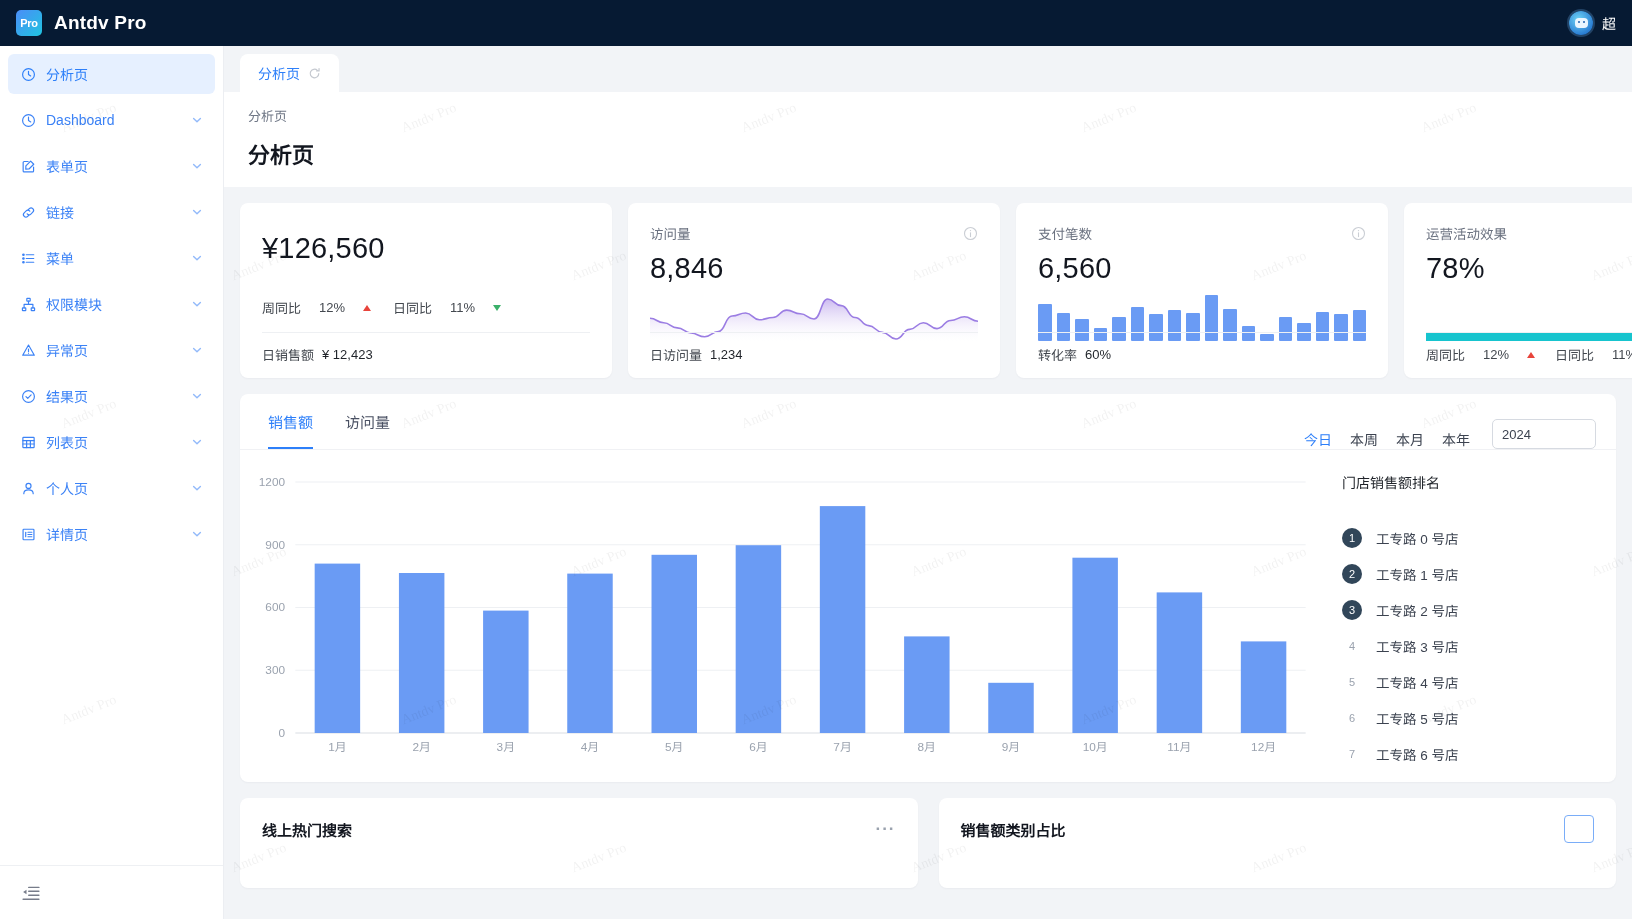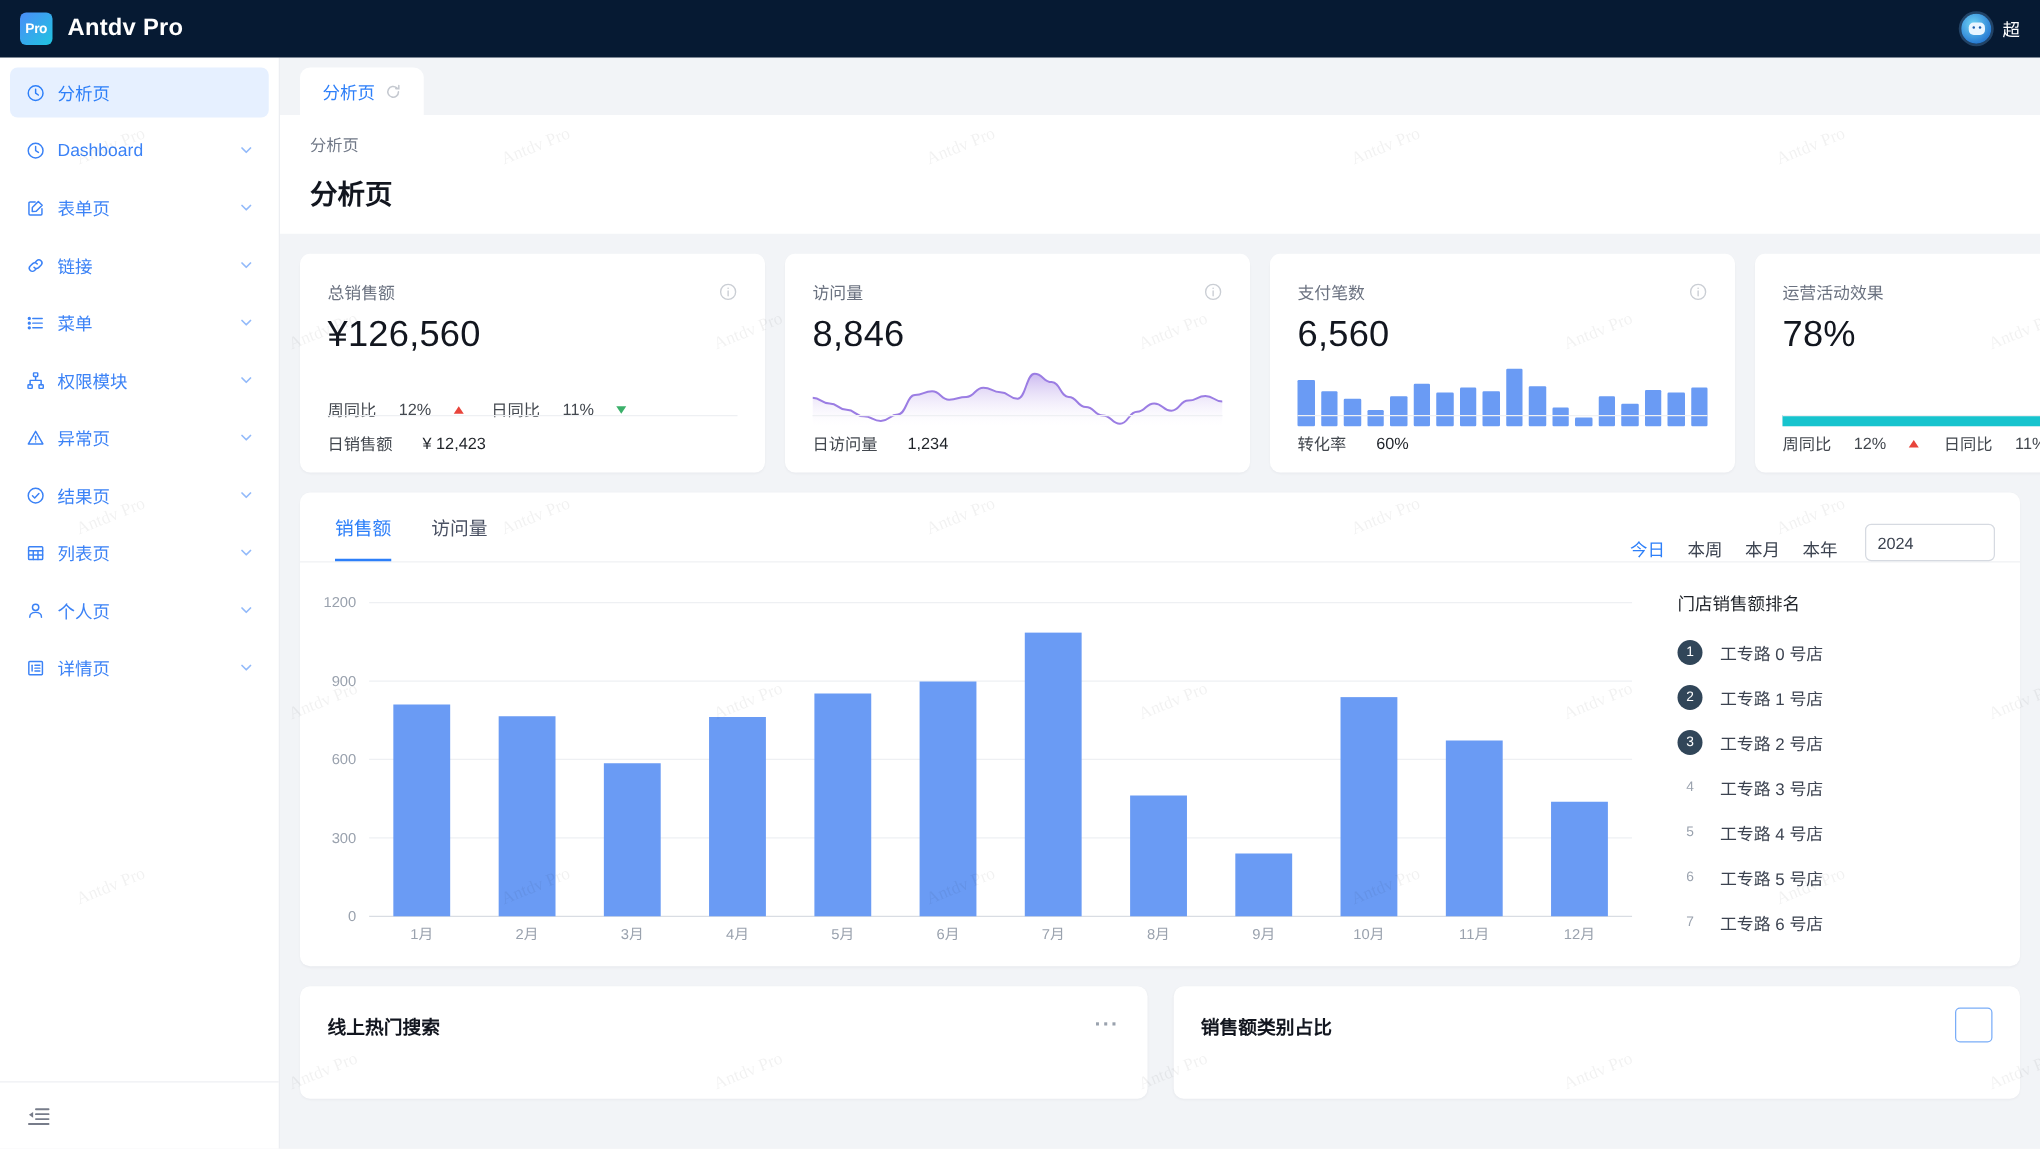--- a/index.html
+++ b/index.html
@@ -119,21 +119,21 @@
   .info-icon svg { width: 15px; height: 15px; display: block; }
   .sc-value { font-size: 29px; color: #12161f; margin-top: 9px; letter-spacing: .2px; font-weight: 400; }
   .sc-mid { height: 48px; margin-top: 8px; display: flex; align-items: flex-end; }
   .sc-trend { display: flex; align-items: center; gap: 22px; font-size: 13px; color: #43484f; padding-bottom: 4px; }
   .trend-pair { display: flex; align-items: center; gap: 18px; }
   .tri-up { width: 0; height: 0; border-left: 4.5px solid transparent; border-right: 4.5px solid transparent; border-bottom: 6px solid #e8443b; }
   .tri-down { width: 0; height: 0; border-left: 4.5px solid transparent; border-right: 4.5px solid transparent; border-top: 6px solid #3bb06a; }
   .sc-foot {
     position: absolute; left: 22px; right: 22px; bottom: 14px;
     padding-top: 12px; border-top: 1px solid #eef0f3;
-    font-size: 13px; color: #43484f; display: flex; gap: 24px; align-items: center;
+    font-size: 13px; color: #43484f; display: flex; gap: 8px; align-items: center;
   }
   .sc-foot .val { color: #1f2329; }
   .sc-foot.with-trend { gap: 20px; }
 
   .spark { width: 100%; height: 46px; display: block; }
   .minibars { display: flex; align-items: flex-end; gap: 5px; height: 46px; width: 100%; }
   .minibar { flex: 1; background: #6a9bf4; border-radius: 1px; }
   .progress-track { width: 100%; height: 9px; background: #eef0f3; border-radius: 0; }
   .progress-fill { height: 9px; background: #17c4ce; }
 
@@ -162,21 +162,21 @@
   .range-link.active { color: #2d7ff9; }
   .date-input {
     margin-left: 22px; height: 30px; min-width: 104px; border: 1px solid #d6dae1;
     border-radius: 5px; display: flex; align-items: center; padding: 0 9px;
     font-size: 13px; color: #3c4350; background: #fff; cursor: text;
   }
 
   .panel-body { display: flex; }
   .chart-col { flex: 1; padding: 18px 8px 10px 8px; min-width: 0; }
   .rank-col { width: 290px; flex: 0 0 290px; padding: 22px 20px 10px 16px; }
-  .rank-title { font-size: 14px; color: #1f2329; margin-bottom: 12px; }
+  .rank-title { font-size: 14px; color: #1f2329; margin-bottom: 28px; }
   .rank-row { display: flex; align-items: center; gap: 14px; height: 36px; font-size: 13.5px; color: #3c4350; }
   .rank-badge {
     width: 20px; height: 20px; border-radius: 50%; flex: 0 0 20px;
     display: flex; align-items: center; justify-content: center;
     font-size: 11px; color: #9aa2ae;
   }
   .rank-badge.top { background: #314659; color: #fff; }
 
   svg.barchart { display: block; width: 100%; height: 295px; }
 
@@ -416,30 +416,20 @@
 
     <div class="page-head">
       <div class="breadcrumb">分析页</div>
       <div class="page-title">分析页</div>
     </div>
 
     <div class="scroll-area">
 
       <div class="cards-row" id="cards-row">
           <div class="stat-card">
-    <div class="sc-head">
-      <div class="sc-title">总销售额</div>
-      <div class="info-icon">
-                <svg viewBox="0 0 15 15" fill="none" stroke="#8b93a1" stroke-width="1.1" stroke-linecap="round">
-                  <circle cx="7.5" cy="7.5" r="6"></circle>
-                  <line x1="7.5" y1="6.8" x2="7.5" y2="10.6"></line>
-                  <circle cx="7.5" cy="4.6" r=".65" fill="#8b93a1" stroke="none"></circle>
-                </svg>
-              </div>
-    </div>
     <div class="sc-value">¥126,560</div>
     <div class="sc-mid">
               <div class="sc-trend">
         <span class="trend-pair">
           <span>周同比</span>
           <span>12%</span>
           <span class="tri-up"></span>
         </span>
         <span class="trend-pair">
           <span>日同比</span>

